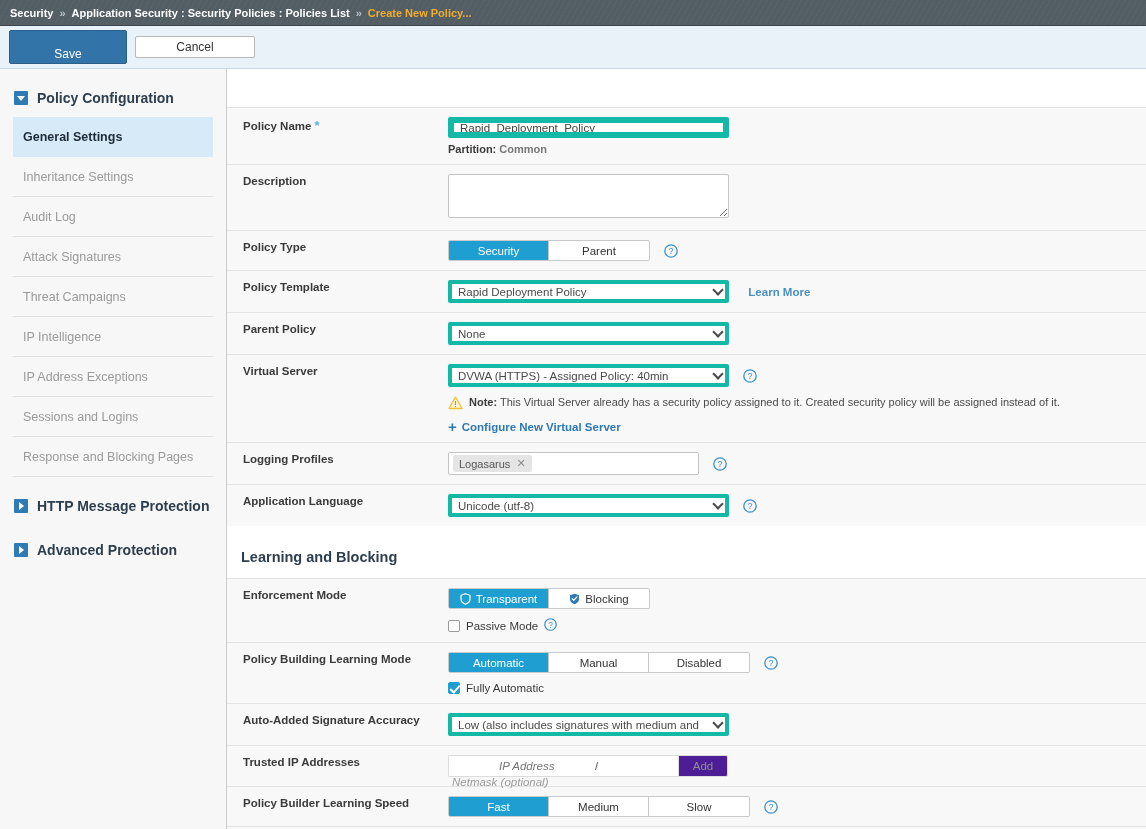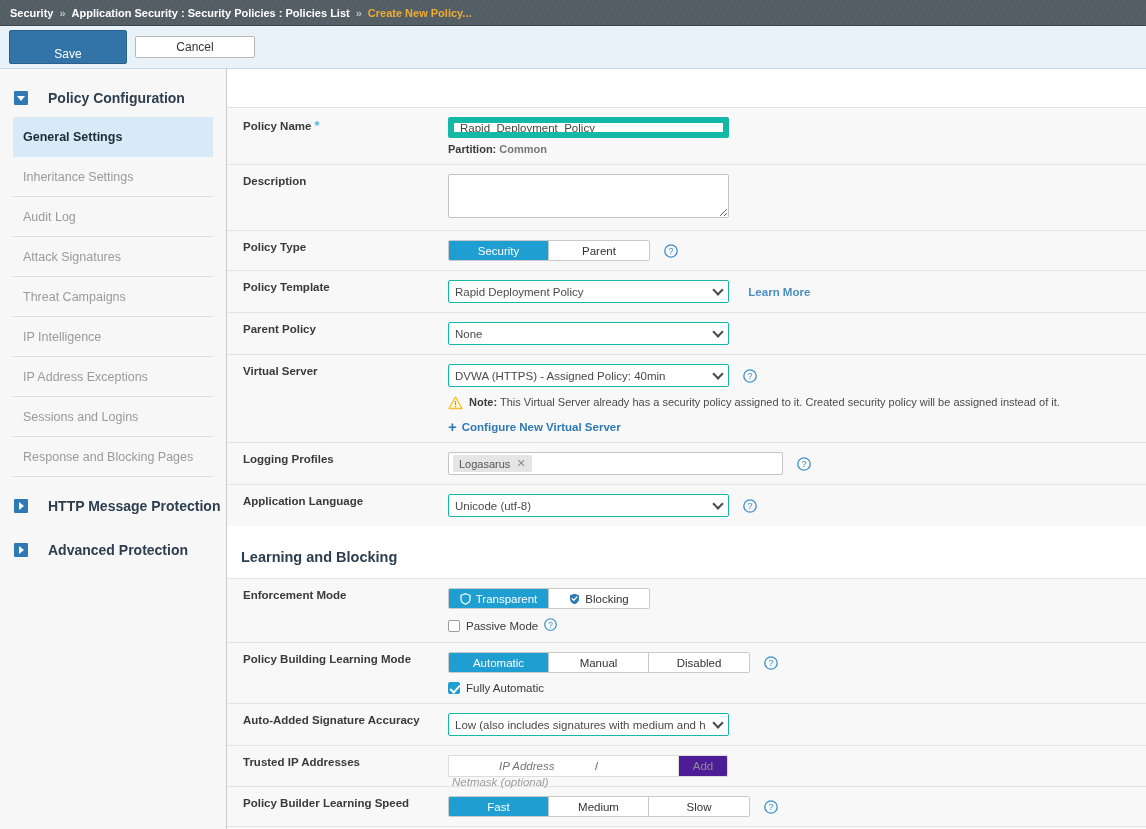--- a/index.html
+++ b/index.html
@@ -82,21 +82,21 @@
   .sidebar {
     width: 227px;
     background: #f7f7f7;
     border-right: 1px solid #cccccc;
     padding-top: 14px;
     flex: 0 0 227px;
   }
   .nav-group-head {
     display: flex;
     align-items: center;
-    gap: 20px;
+    gap: 9px;
     padding: 7px 0 7px 14px;
     cursor: pointer;
   }
   .nav-group-head .gtext {
     font-size: 14px;
     font-weight: bold;
     color: #2d3e4e;
   }
   .tri-box {
     width: 14px; height: 14px;
@@ -206,21 +206,21 @@
   .partition b { color: #3a3a3a; }
 
   .sel-wrap {
     position: relative;
     display: inline-block;
     width: 281px; height: 23px;
     vertical-align: middle;
   }
   .sel {
     width: 100%; height: 100%;
-    border: 1px solid #14b8a6;
+    border: 4px solid #14b8a6;
     border-radius: 2px;
     background: #ffffff;
     font-family: "Liberation Sans", sans-serif;
     font-size: 11.5px;
     color: #4a4a4a;
     padding: 0 22px 0 6px;
     appearance: none;
     -webkit-appearance: none;
     cursor: pointer;
     overflow: hidden;
@@ -310,21 +310,21 @@
     color: #4a8fc4;
     font-weight: bold;
     font-size: 11.5px;
     margin-left: 16px;
     cursor: pointer;
     vertical-align: middle;
   }
 
   
   .chip-field {
-    width: 335px;
+    width: 251px;
     min-height: 22px;
     border: 1px solid #c4c4c4;
     border-radius: 2px;
     background: #ffffff;
     display: inline-flex;
     align-items: center;
     padding: 2px 4px;
     vertical-align: middle;
   }
   .chip {

